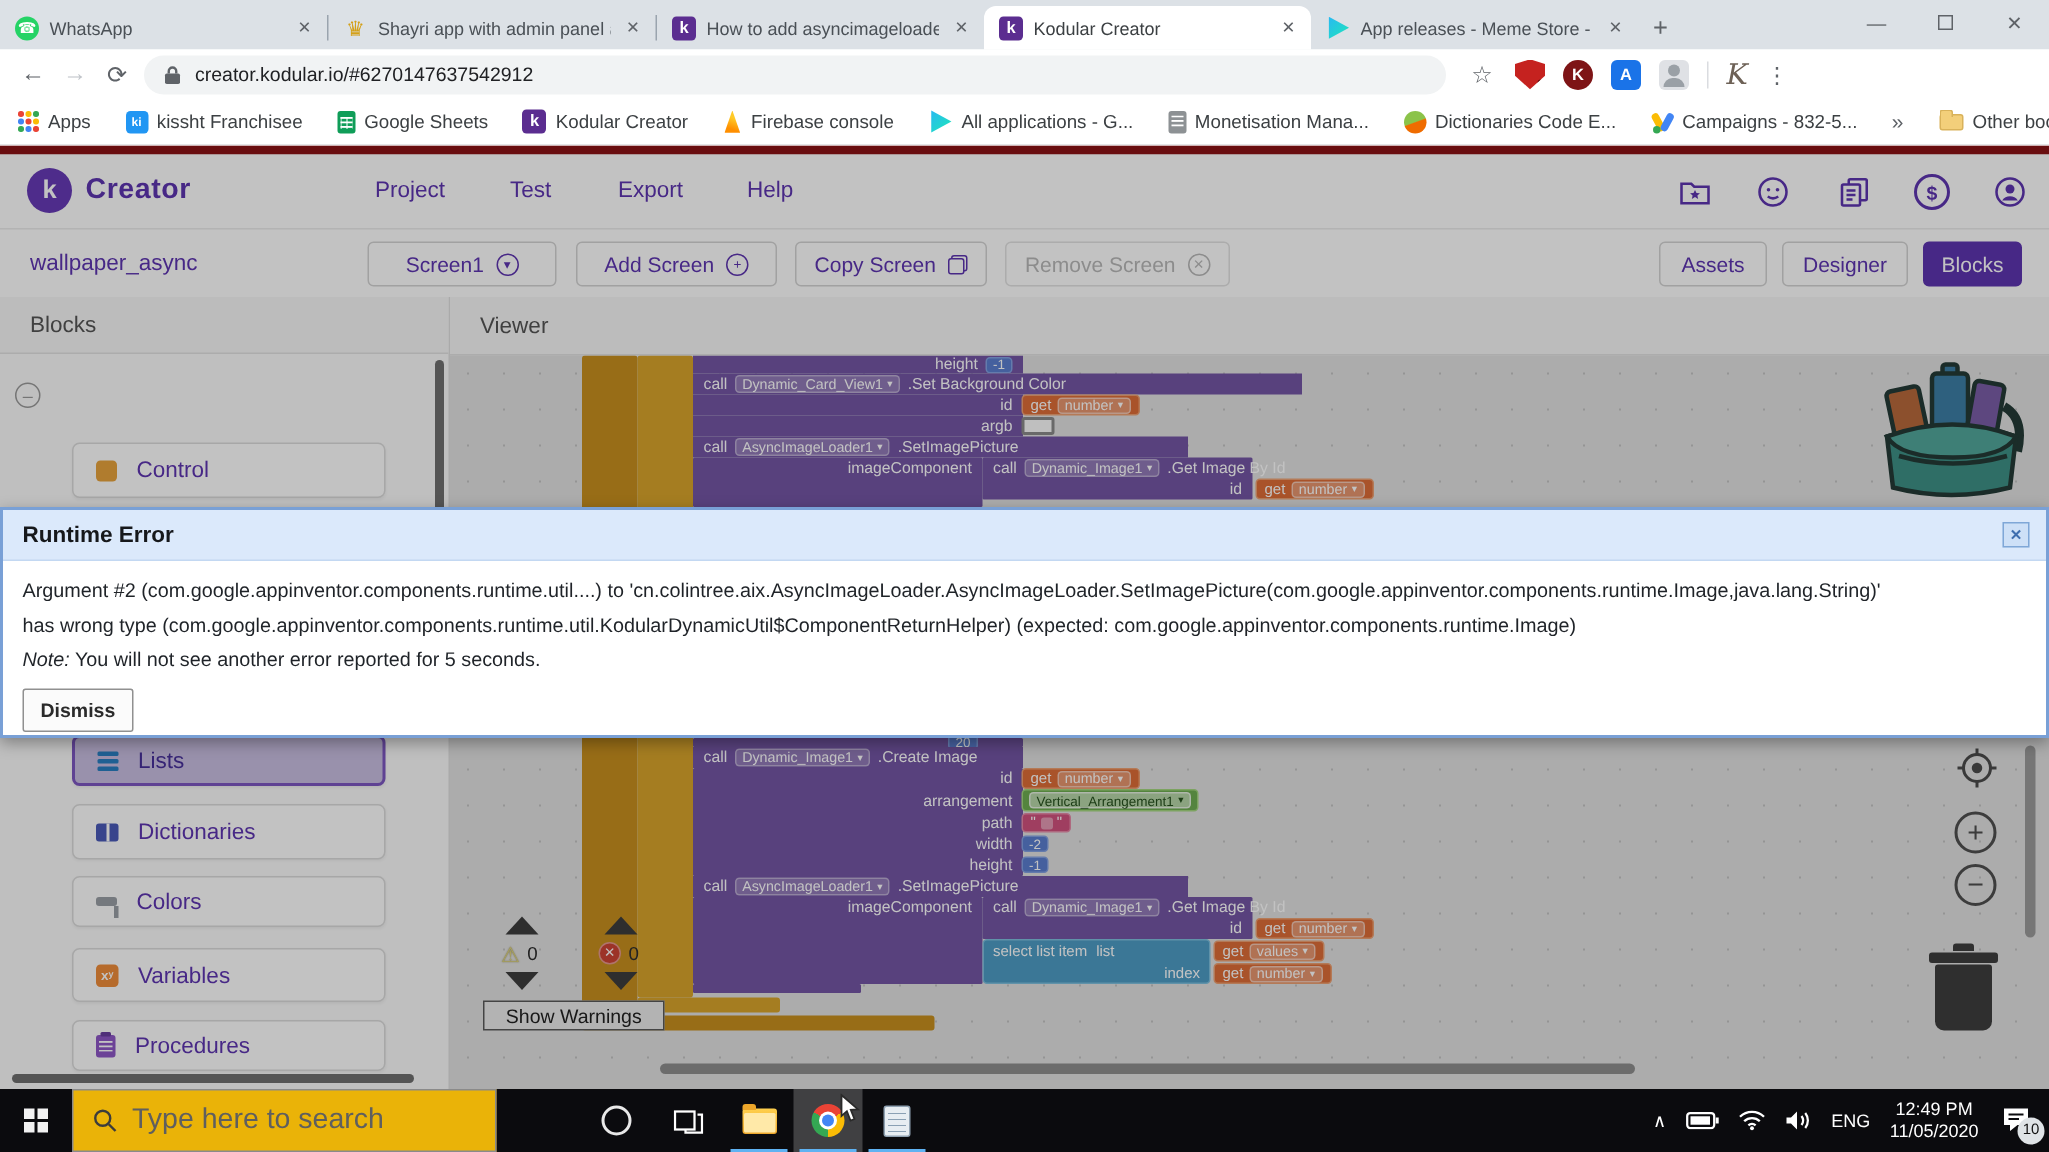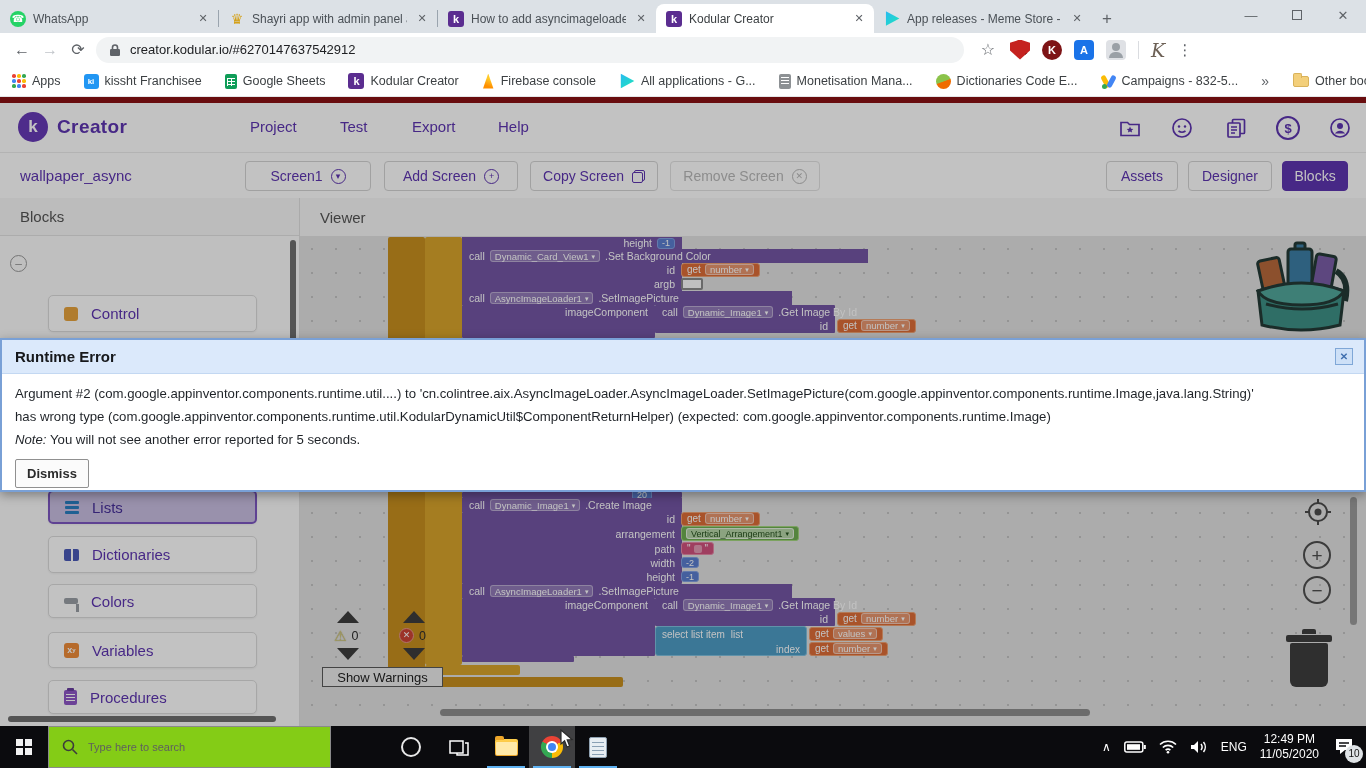--- a/index.html
+++ b/index.html
@@ -114,21 +114,21 @@
   #canvas{position:absolute;top:39px;left:0;right:0;bottom:0;background-color:#e2e2e2;background-image:radial-gradient(#c3c3c3 1px,transparent 1px);background-size:24px 24px;overflow:hidden}
 
   .lbar{position:absolute;background:#c8901f;border-radius:2px}
   .lbar2{position:absolute;background:#d9a52c;border-radius:2px}
   .pb{position:absolute;background:#7456a5;border-radius:1px}
   .brow{position:absolute;display:flex;align-items:center;gap:5px;padding:0 7px;color:#fff;font-size:10.5px;background:#7456a5;white-space:nowrap}
   .brow.rj{justify-content:flex-end}
   .brow.nobg{background:none}
   .cpill{display:inline-flex;align-items:center;gap:3px;background:rgba(255,255,255,.22);border:1px solid rgba(255,255,255,.38);border-radius:3px;padding:0 4px;height:12px;font-size:9.5px;white-space:nowrap}
   .caret{font-size:7px;line-height:1}
-  .getb{position:absolute;display:flex;gap:4px;background:#df6e38;border:1px solid #eda173;border-radius:3px;height:14px;padding:0 5px;color:#fff;font-size:10px;white-space:nowrap}
+  .getb{position:absolute;display:flex;align-items:center;gap:4px;background:#df6e38;border:1px solid #eda173;border-radius:3px;height:14px;padding:0 5px;color:#fff;font-size:10px;white-space:nowrap}
   .getb .cpill{background:rgba(255,255,255,.28);border-color:rgba(255,255,255,.48);height:11px}
   .chip{display:inline-flex;align-items:center;justify-content:center;background:#5b7fd0;border:1px solid #84a2e2;border-radius:3px;height:11px;padding:0 4px;color:#fff;font-size:9px}
   .socket{position:absolute;width:22px;height:12px;background:#fbfbfb;border:2px solid #8a8a8a;border-radius:2px}
   .greenb{position:absolute;display:flex;align-items:center;background:#6fae52;border:1px solid #a3d77f;border-radius:3px;height:15px;padding:0 4px}
   .greenb .cpill{background:rgba(255,255,255,.5);color:#27511f;border-color:rgba(255,255,255,.65);font-size:9px;height:11px}
   .pinkb{position:absolute;display:flex;align-items:center;gap:3px;background:#d2527f;border:1px solid #e58aa8;border-radius:3px;height:13px;padding:0 5px;color:#fff;font-size:10px}
   .pinkb .sq{width:8px;height:8px;background:rgba(255,255,255,.42);border-radius:2px}
   .blueb{position:absolute;background:#4e9dc6;border:1px solid #7fc0de;border-radius:3px;color:#fff;font-size:10px}
   .blueb .r{height:15px;display:flex;align-items:center;gap:6px;padding:0 6px;white-space:nowrap}
   .blueb .r.rj{justify-content:flex-end}
@@ -154,21 +154,21 @@
   .dlgclose{position:absolute;right:11px;top:8px;width:18px;height:17px;background:#cde0f7;border:1px solid #7fa7d7;color:#3f6eae;font-size:10px;font-weight:bold;display:flex;align-items:center;justify-content:center}
   .dlgbody{padding:8px 13px;font-size:13.2px;color:#1f2328;line-height:23px}
   .dlgbody .it{font-style:italic}
   #dismiss{display:inline-block;margin-top:8px;padding:2px 11px;border:1px solid #909090;background:#fbfbfb;font-weight:bold;font-size:13px;color:#2b2b2b;border-radius:2px}
 
   
   #taskbar{position:absolute;left:0;top:726px;width:1366px;height:42px;background:#0b0b0e;display:flex;align-items:stretch;color:#fff}
   .tbbtn{width:48px;display:flex;align-items:center;justify-content:center;flex:none}
   .winlogo{display:grid;grid-template-columns:7px 7px;gap:1.5px}
   .winlogo span{width:7px;height:7px;background:#f2f2f2}
-  #tbsearch{width:283px;background:#84cc16;border:1px solid #8a8a8a;display:flex;align-items:center;gap:10px;padding-left:13px;color:#5f5f5f;font-size:11px;flex:none}
+  #tbsearch{width:283px;background:#eab308;border:1px solid #8a8a8a;display:flex;align-items:center;gap:10px;padding-left:13px;color:#5f5f5f;font-size:19px;flex:none}
   .tbspacer{width:56px;flex:none}
   .cortana{width:20px;height:20px;border:2px solid #e8e8e8;border-radius:50%}
   .tile{width:46px;position:relative;display:flex;align-items:center;justify-content:center;flex:none}
   .tile .ul{position:absolute;bottom:0;left:4px;right:4px;height:2px;background:#5fb2f2}
   .tile.hl{background:rgba(255,255,255,.22)}
   .exfolder{width:23px;height:17px;background:linear-gradient(#ffd04d,#eda62a);border-radius:2px;position:relative}
   .exfolder::before{content:'';position:absolute;left:0;top:-3px;width:9px;height:4px;background:#eda62a;border-radius:2px 2px 0 0}
   .exfolder::after{content:'';position:absolute;left:1px;top:3px;right:1px;bottom:1px;background:#ffe9a8;border-radius:1px}
   .chromeico{width:22px;height:22px;border-radius:50%;background:conic-gradient(from -60deg,#ea4335 0 120deg,#fbbc05 0 240deg,#34a853 0 360deg);position:relative}
   .chromeico::before{content:'';position:absolute;inset:5px;background:#fff;border-radius:50%}

